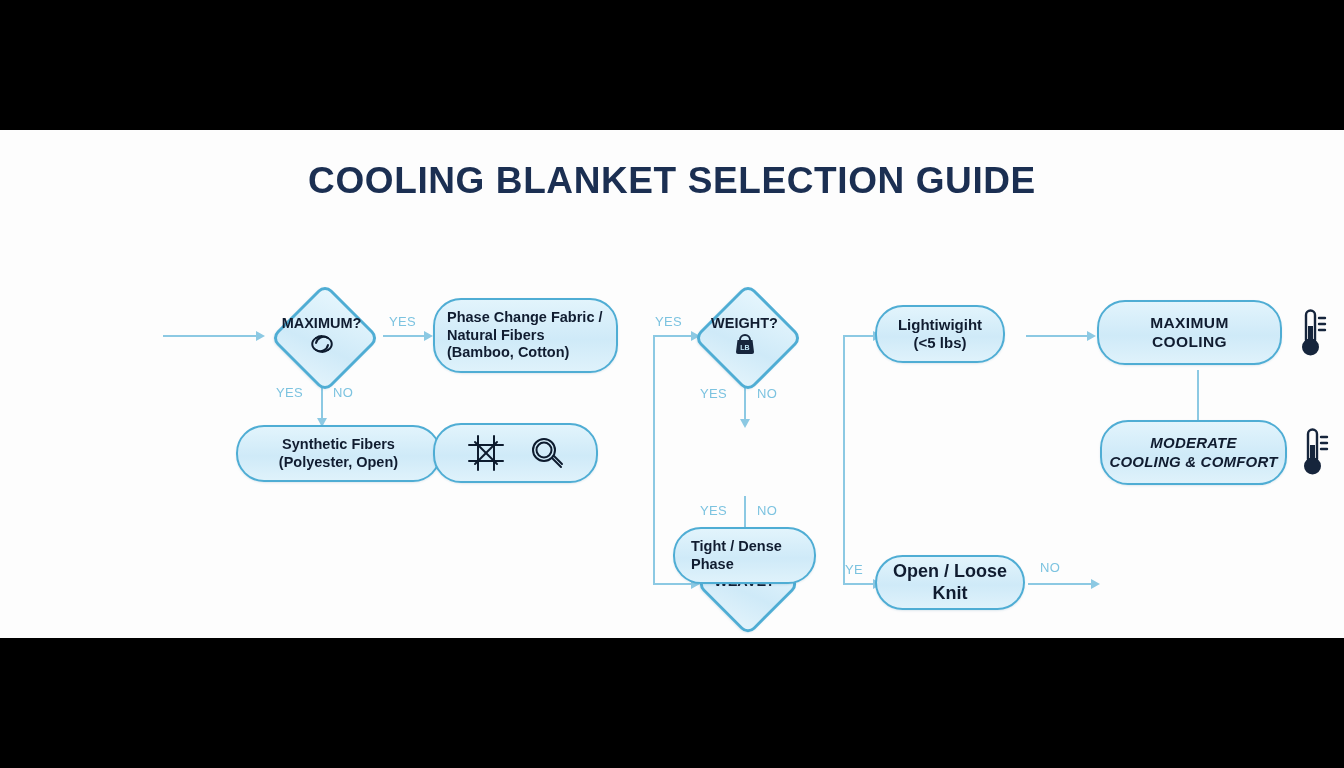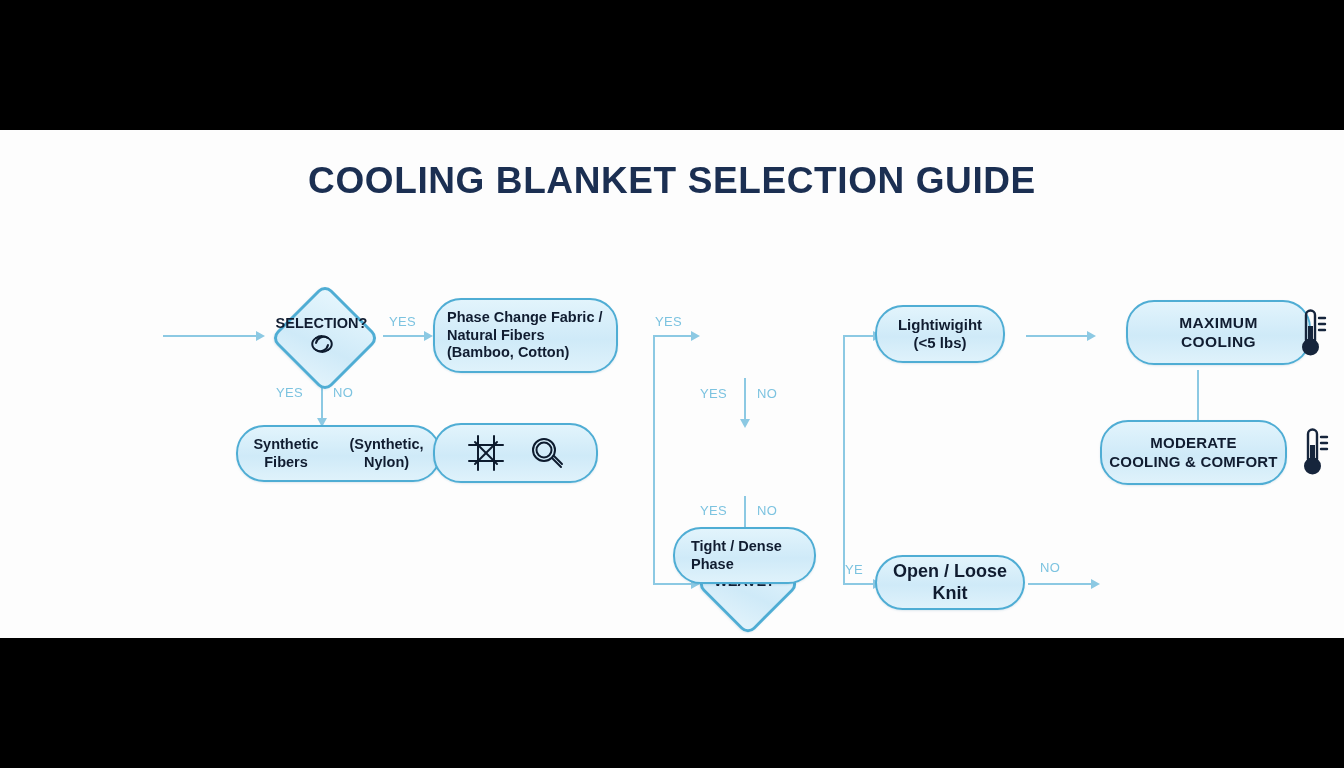--- a/index.html
+++ b/index.html
@@ -215,43 +215,43 @@
     <div class="arrowhead down" style="left:1193px; top:290px;"></div>
 
     <div class="edge h" style="left:1028px; top:453px; width:65px;"></div>
     <div class="arrowhead right" style="left:1091px; top:449px;"></div>
     <div class="edge-label" style="left:1040px; top:430px;">NO</div>
 
 
     <div class="diamond-wrap" style="left:259px; top:157px; width:125px; height:96px;">
       <div class="diamond-shape"></div>
       <div class="diamond-label">
-        <span>SELECTION?</span>
+        <span>MAXIMUM?</span>
         <span class="icon">
           <svg width="26" height="22" viewBox="0 0 26 22">
             <g fill="none" stroke="#0d1b2e" stroke-width="2" stroke-linecap="round">
               <path d="M7 5 C2 8, 2 14, 7 17 C12 20, 18 17, 19 12"></path>
               <path d="M19 17 C24 14, 24 8, 19 5 C14 2, 8 5, 7 10"></path>
               <path d="M7 5 C11 2, 16 3, 19 5"></path>
               <path d="M19 17 C15 20, 10 19, 7 17"></path>
             </g>
           </svg>
         </span>
       </div>
     </div>
 
     <div class="node rounded" style="left:433px; top:168px; width:185px; height:75px; font-size:14.5px; padding:0 12px; flex-direction:column; align-items:flex-start; text-align:left; justify-content:center;">
       <span>Phase Change Fabric /</span>
       <span>Natural Fibers</span>
       <span>(Bamboo, Cotton)</span>
     </div>
 
-    <div class="node rounded" style="left:236px; top:295px; width:205px; height:57px; font-size:14.5px; ">
+    <div class="node rounded" style="left:236px; top:295px; width:205px; height:57px; font-size:14.5px; flex-direction:column;">
       <span>Synthetic Fibers</span>
-      <span>(Synthetic, Nylon)</span>
+      <span>(Polyester, Open)</span>
     </div>
 
     <div class="node rounded" style="left:433px; top:293px; width:165px; height:60px; gap:22px;">
       <span class="icon">
         <svg width="40" height="40" viewBox="0 0 40 40">
           <g stroke="#0d1b2e" stroke-width="2" stroke-linecap="round" fill="none">
             <line x1="12" y1="3" x2="12" y2="37"></line>
             <line x1="28" y1="3" x2="28" y2="37"></line>
             <line x1="3" y1="12" x2="37" y2="12"></line>
             <line x1="3" y1="28" x2="37" y2="28"></line>
@@ -265,20 +265,33 @@
           <g stroke="#0d1b2e" stroke-width="2" fill="none" stroke-linecap="round">
             <circle cx="16" cy="16" r="11"></circle>
             <circle cx="16" cy="16" r="7.5"></circle>
             <line x1="24" y1="24" x2="33" y2="33"></line>
             <line x1="26" y1="22" x2="34" y2="30"></line>
           </g>
         </svg>
       </span>
     </div>
 
+    <div class="diamond-wrap" style="left:683px; top:157px; width:123px; height:96px;">
+      <div class="diamond-shape"></div>
+      <div class="diamond-label">
+        <span>WEIGHT?</span>
+        <span class="icon">
+          <svg width="22" height="22" viewBox="0 0 22 22">
+            <path d="M6 7 a5 5 0 0 1 10 0" fill="none" stroke="#16253c" stroke-width="2"></path>
+            <path d="M3.5 7 h15 l1.5 12 a2 2 0 0 1 -2 2 h-14 a2 2 0 0 1 -2 -2 z" fill="#16253c"></path>
+            <text x="11" y="17" font-size="7" font-family="'Liberation Sans', sans-serif" fill="#bfe4f5" text-anchor="middle" font-weight="bold">LB</text>
+          </svg>
+        </span>
+      </div>
+    </div>
 
     <div class="diamond-wrap" style="left:683px; top:407px; width:123px; height:92px; top:405px;">
       <div class="diamond-shape" style="width:68px;height:68px;margin-left:-34px;margin-top:-34px;"></div>
       <div class="diamond-label">
         <span>WEAVE?</span>
       </div>
     </div>
 
     <div class="node rounded" style="left:673px; top:397px; width:143px; height:57px; font-size:14.5px; flex-direction:column; align-items:flex-start; padding-left:16px; justify-content:center;">
       <span>Tight / Dense</span>
@@ -287,38 +300,38 @@
 
     <div class="node rounded" style="left:875px; top:175px; width:130px; height:58px; font-size:15px; flex-direction:column;">
       <span>Lightiwigiht</span>
       <span>(&lt;5 lbs)</span>
     </div>
 
     <div class="node rounded" style="left:875px; top:425px; width:150px; height:55px; font-size:18px;">
       <span>Open / Loose Knit</span>
     </div>
 
-    <div class="node rounded" style="left:1126px; top:170px; width:185px; height:65px; font-size:15.5px; flex-direction:column; letter-spacing:0.4px;">
+    <div class="node rounded" style="left:1097px; top:170px; width:185px; height:65px; font-size:15.5px; flex-direction:column; letter-spacing:0.4px;">
       <span>MAXIMUM</span>
       <span>COOLING</span>
     </div>
     <span class="icon-abs" style="left:1294px; top:176px;">
       <svg width="34" height="56" viewBox="0 0 34 56">
         <g stroke="#16253c" stroke-width="2.4" fill="none" stroke-linecap="round">
           <path d="M12 34 V9 a4.5 4.5 0 0 1 9 0 V34"></path>
           <line x1="25" y1="12" x2="31" y2="12"></line>
           <line x1="25" y1="18" x2="31" y2="18"></line>
           <line x1="25" y1="24" x2="31" y2="24"></line>
         </g>
         <circle cx="16.5" cy="41" r="8.5" fill="#16253c"></circle>
         <rect x="14" y="20" width="5" height="20" fill="#16253c"></rect>
       </svg>
     </span>
 
-    <div class="node rounded" style="left:1100px; top:290px; width:187px; height:65px; font-size:15px; flex-direction:column; letter-spacing:0.2px;">
+    <div class="node rounded" style="left:1100px; top:290px; width:187px; height:65px; font-size:15px; flex-direction:column; letter-spacing:0.2px;font-style:italic;">
       <span>MODERATE</span>
       <span>COOLING &amp; COMFORT</span>
     </div>
     <span class="icon-abs" style="left:1296px; top:295px;">
       <svg width="34" height="56" viewBox="0 0 34 56">
         <g stroke="#16253c" stroke-width="2.4" fill="none" stroke-linecap="round">
           <path d="M12 34 V9 a4.5 4.5 0 0 1 9 0 V34"></path>
           <line x1="25" y1="12" x2="31" y2="12"></line>
           <line x1="25" y1="18" x2="31" y2="18"></line>
           <line x1="25" y1="24" x2="31" y2="24"></line>

